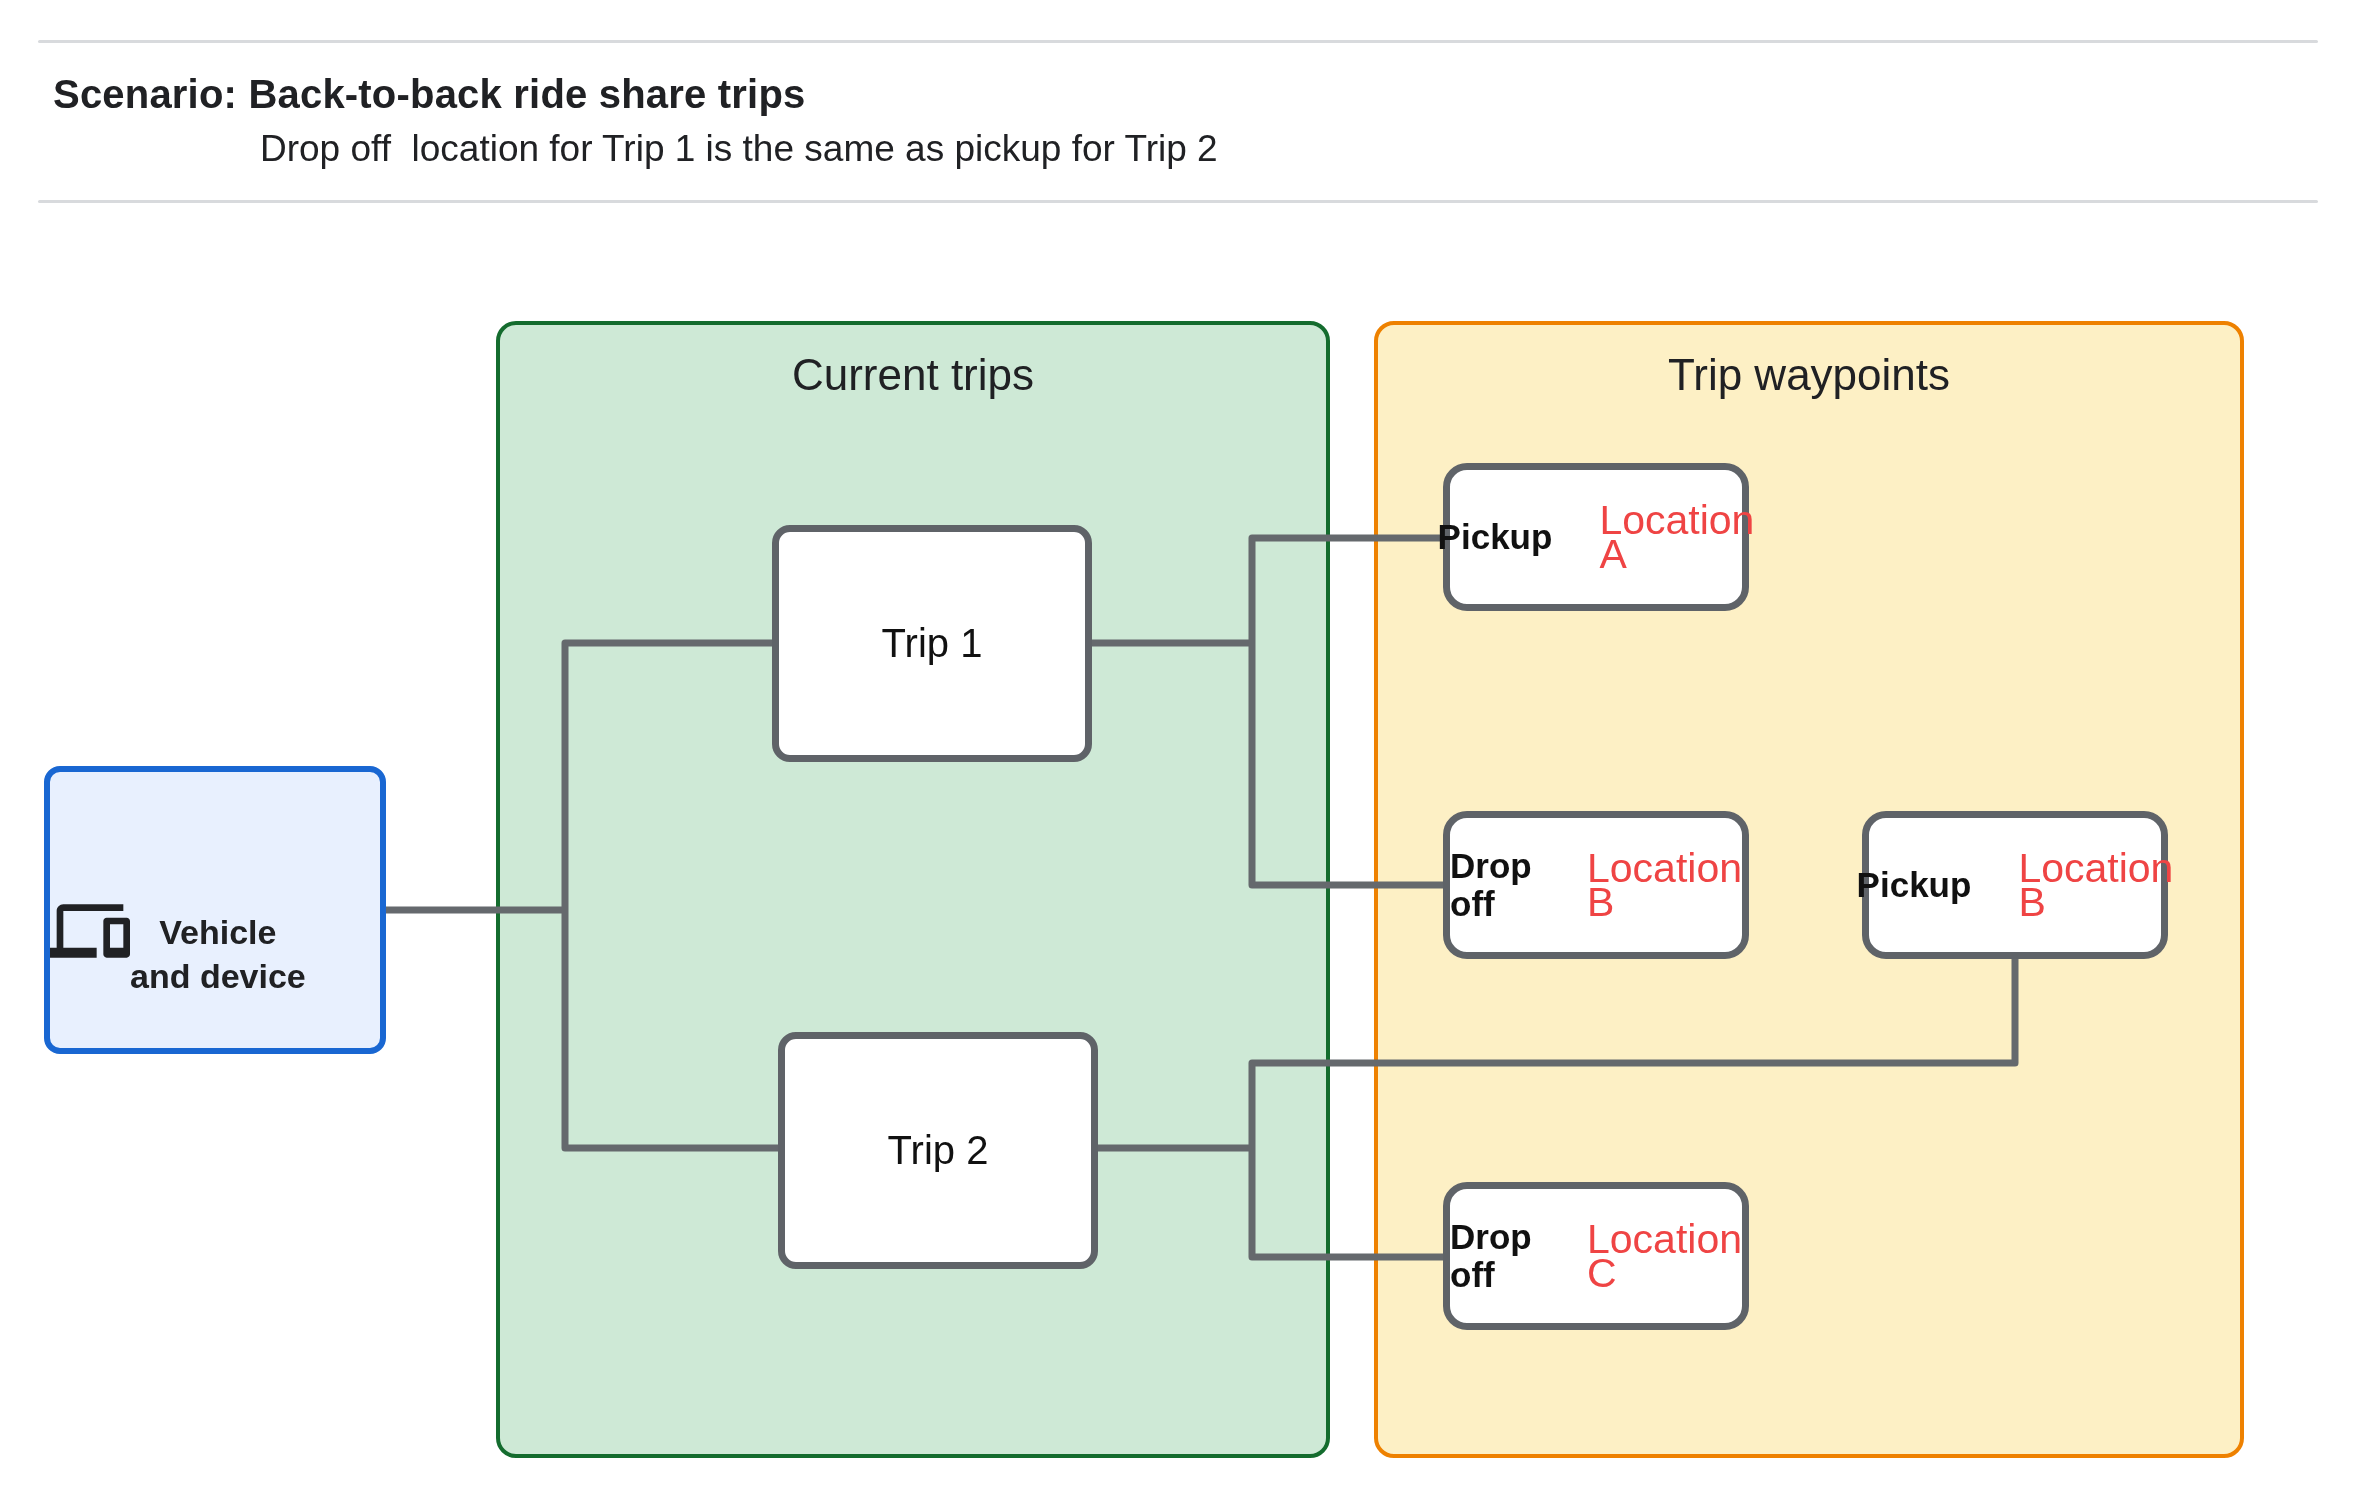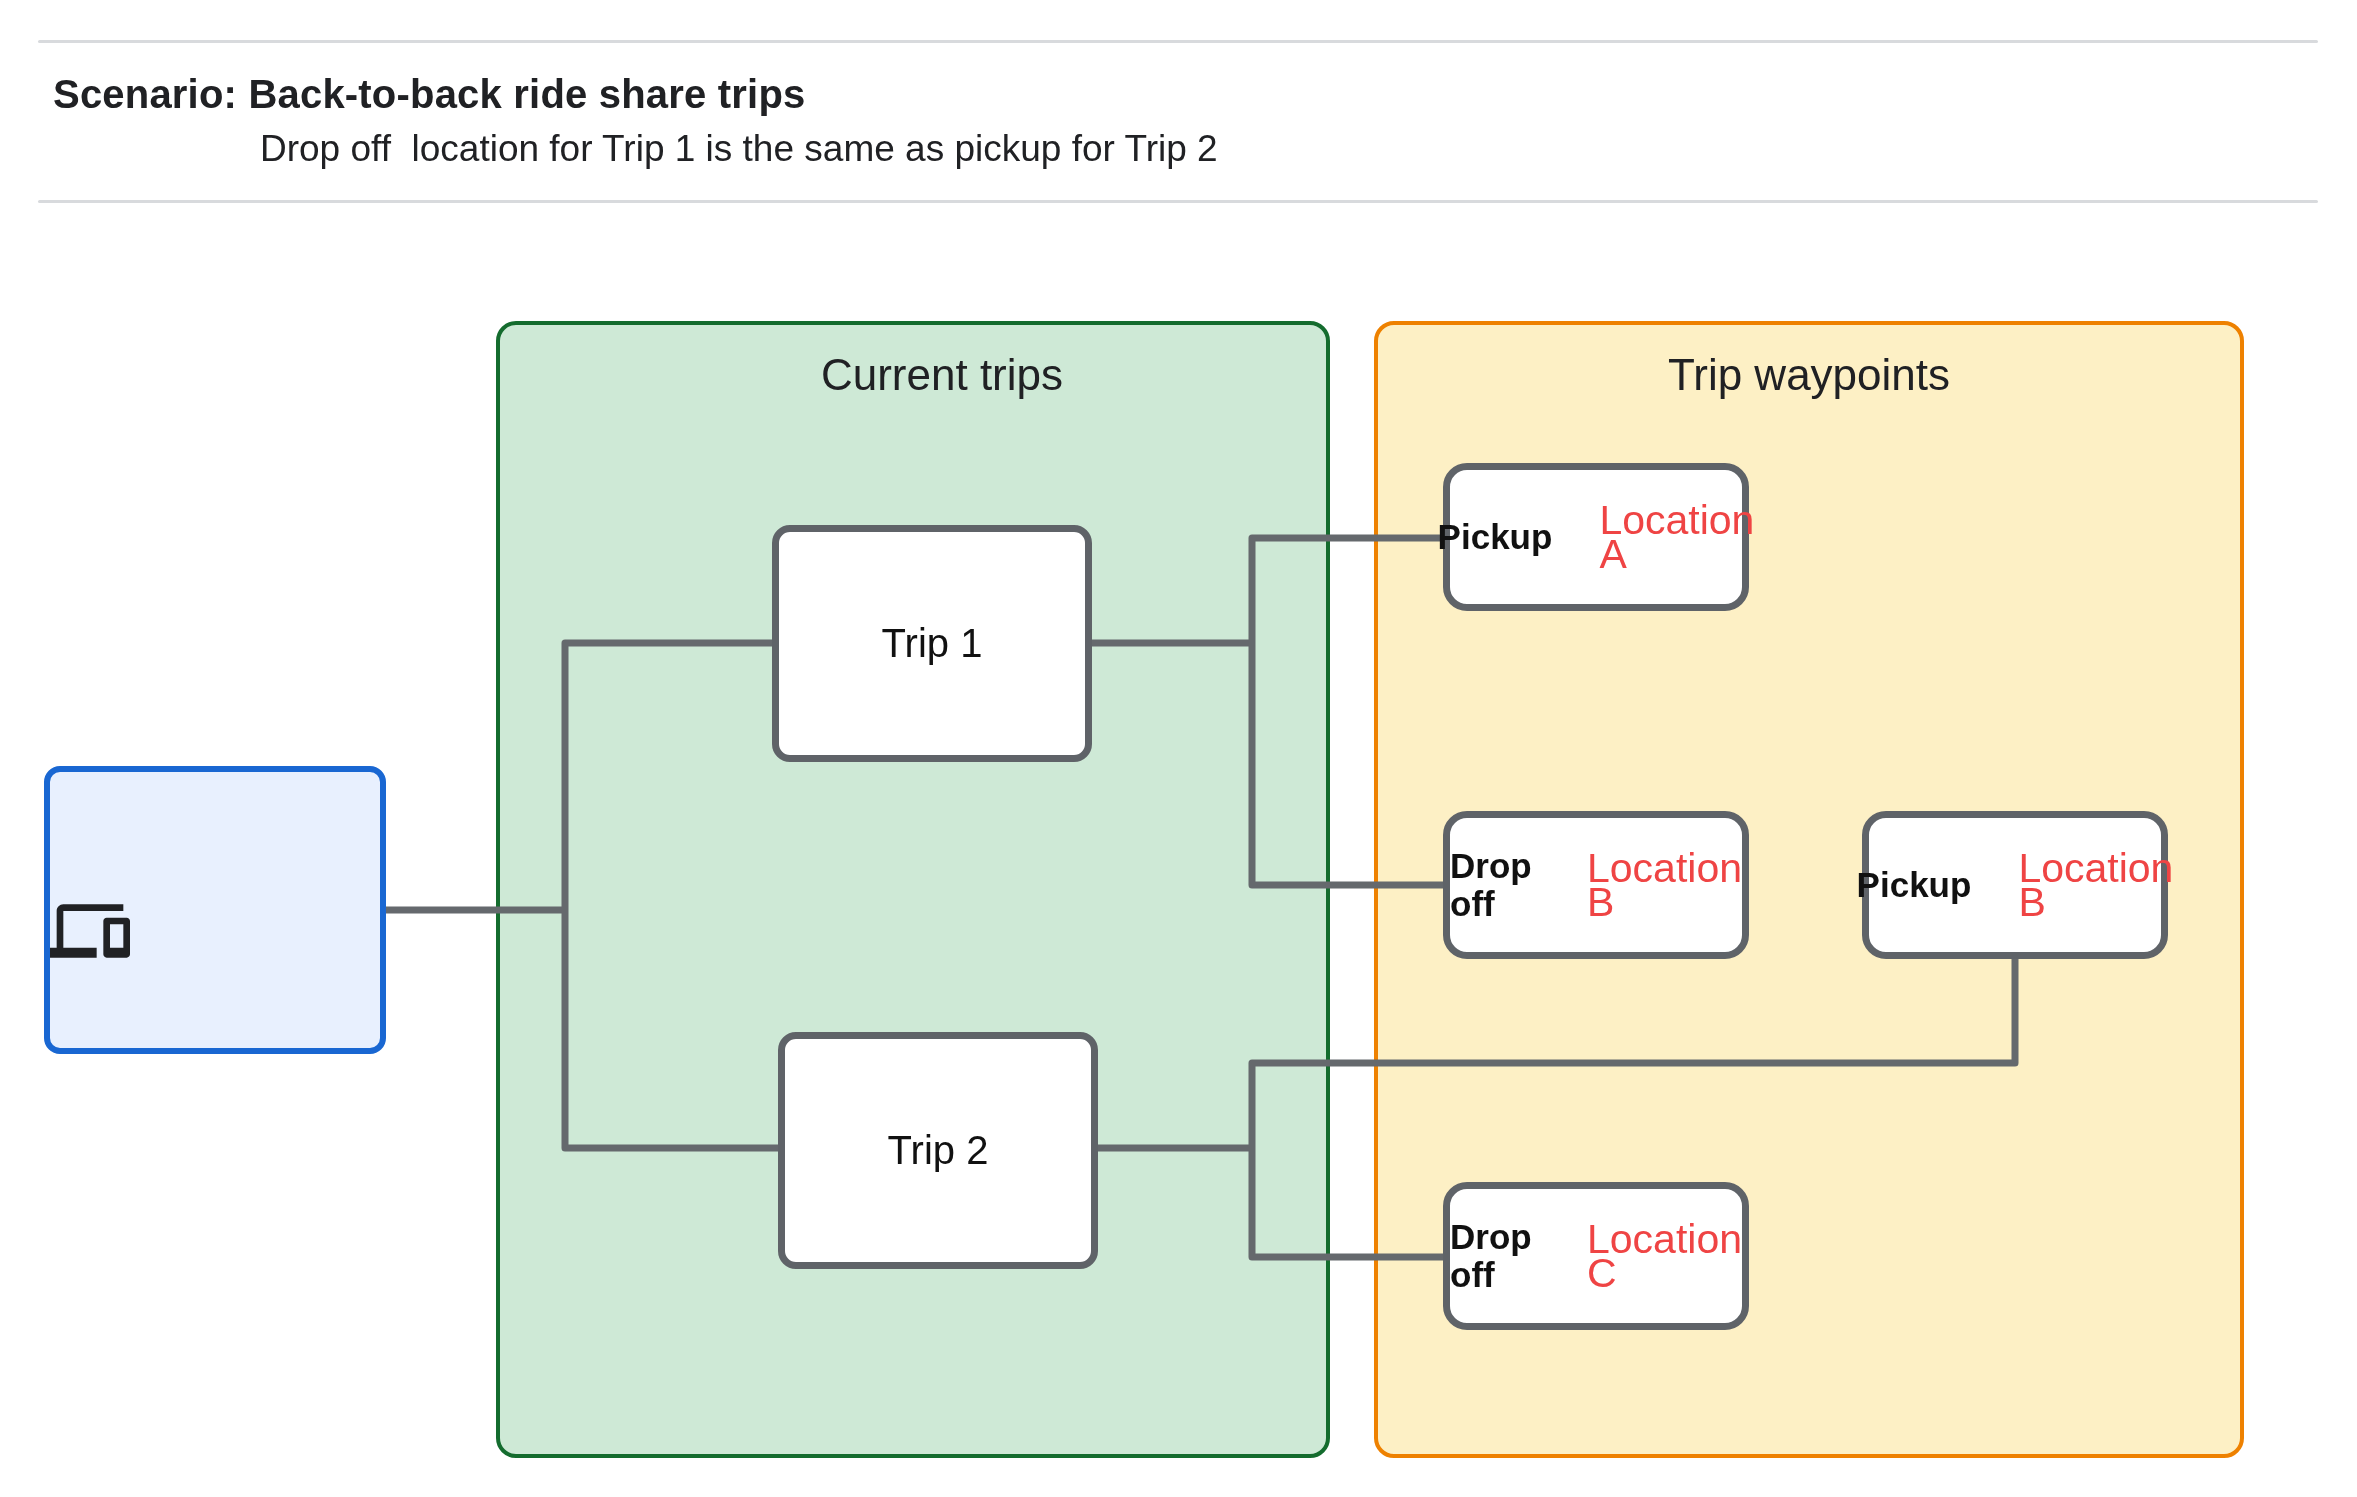--- a/index.html
+++ b/index.html
@@ -60,21 +60,21 @@
     border: 4px solid #ee8100;
   }
   .panel-title {
     position: absolute;
     top: 348px;
     font-size: 44px;
     line-height: 54px;
     text-align: center;
     color: #202124;
   }
-  .panel-title.green-title { left: 496px; width: 834px; padding-left: 29px; }
+  .panel-title.green-title { left: 496px; width: 834px; }
   .panel-title.orange-title { left: 1374px; width: 870px; }
   svg.connectors {
     position: absolute;
     left: 0; top: 0;
     width: 2357px;
     height: 1497px;
   }
   .node {
     position: absolute;
     box-sizing: border-box;
@@ -164,20 +164,24 @@
     <path d="M1056,643 H1252 M1449,538 H1252 V885 H1449" stroke="#65696d" stroke-width="7" stroke-linejoin="round"></path>
     <path d="M1056,1148 H1252 M2015,953 V1063 H1252 V1257 H1449" stroke="#65696d" stroke-width="7" stroke-linejoin="round"></path>
   </svg>
 
   <div class="node vehicle">
     <span>
       <svg class="devices-icon-svg" width="80" height="80" viewBox="0 0 24 24">
         <path fill="#202124" d="M4 6h18V4H4c-1.1 0-2 .9-2 2v11H0v3h14v-3H4V6zm19 2h-6c-.55 0-1 .45-1 1v10c0 .55.45 1 1 1h6c.55 0 1-.45 1-1V9c0-.55-.45-1-1-1zm-1 9h-4v-7h4v7z"></path>
       </svg>
     </span>
+    <div class="vehicle-label">
+      <div>Vehicle</div>
+      <div>and device</div>
+    </div>
   </div>
 
   <div class="node trip trip1">
     <span>Trip 1</span>
   </div>
   <div class="node trip trip2">
     <span>Trip 2</span>
   </div>
 
   <div class="node waypoint wp-a">

